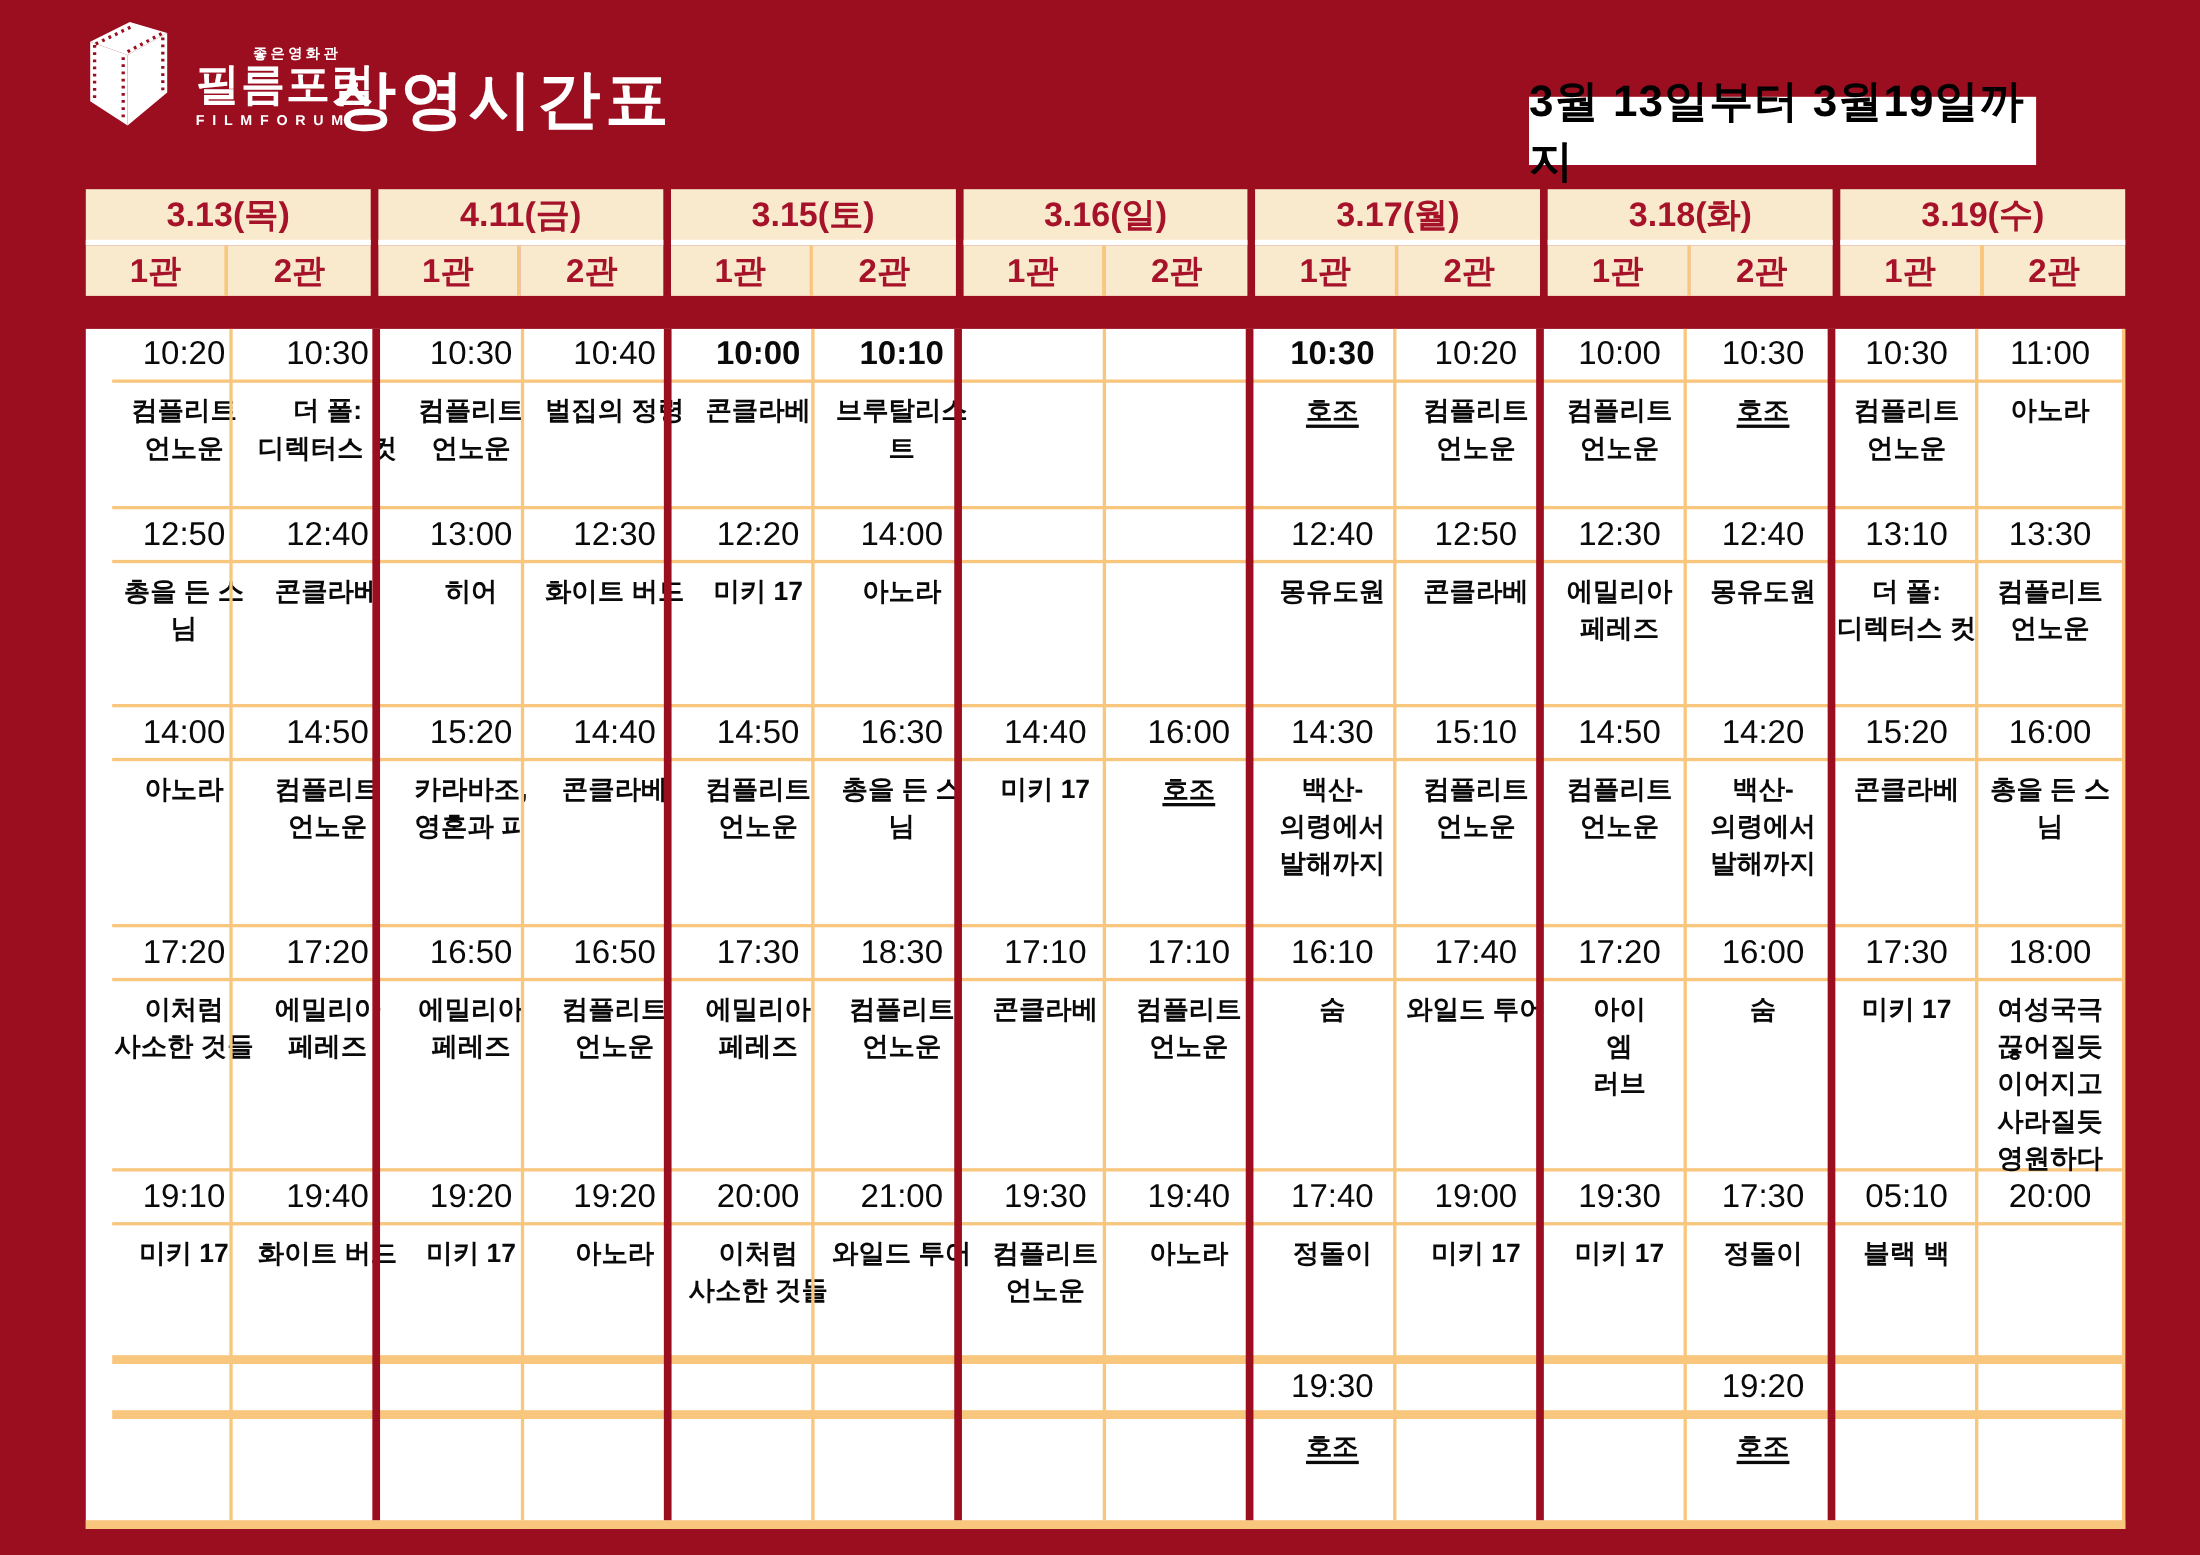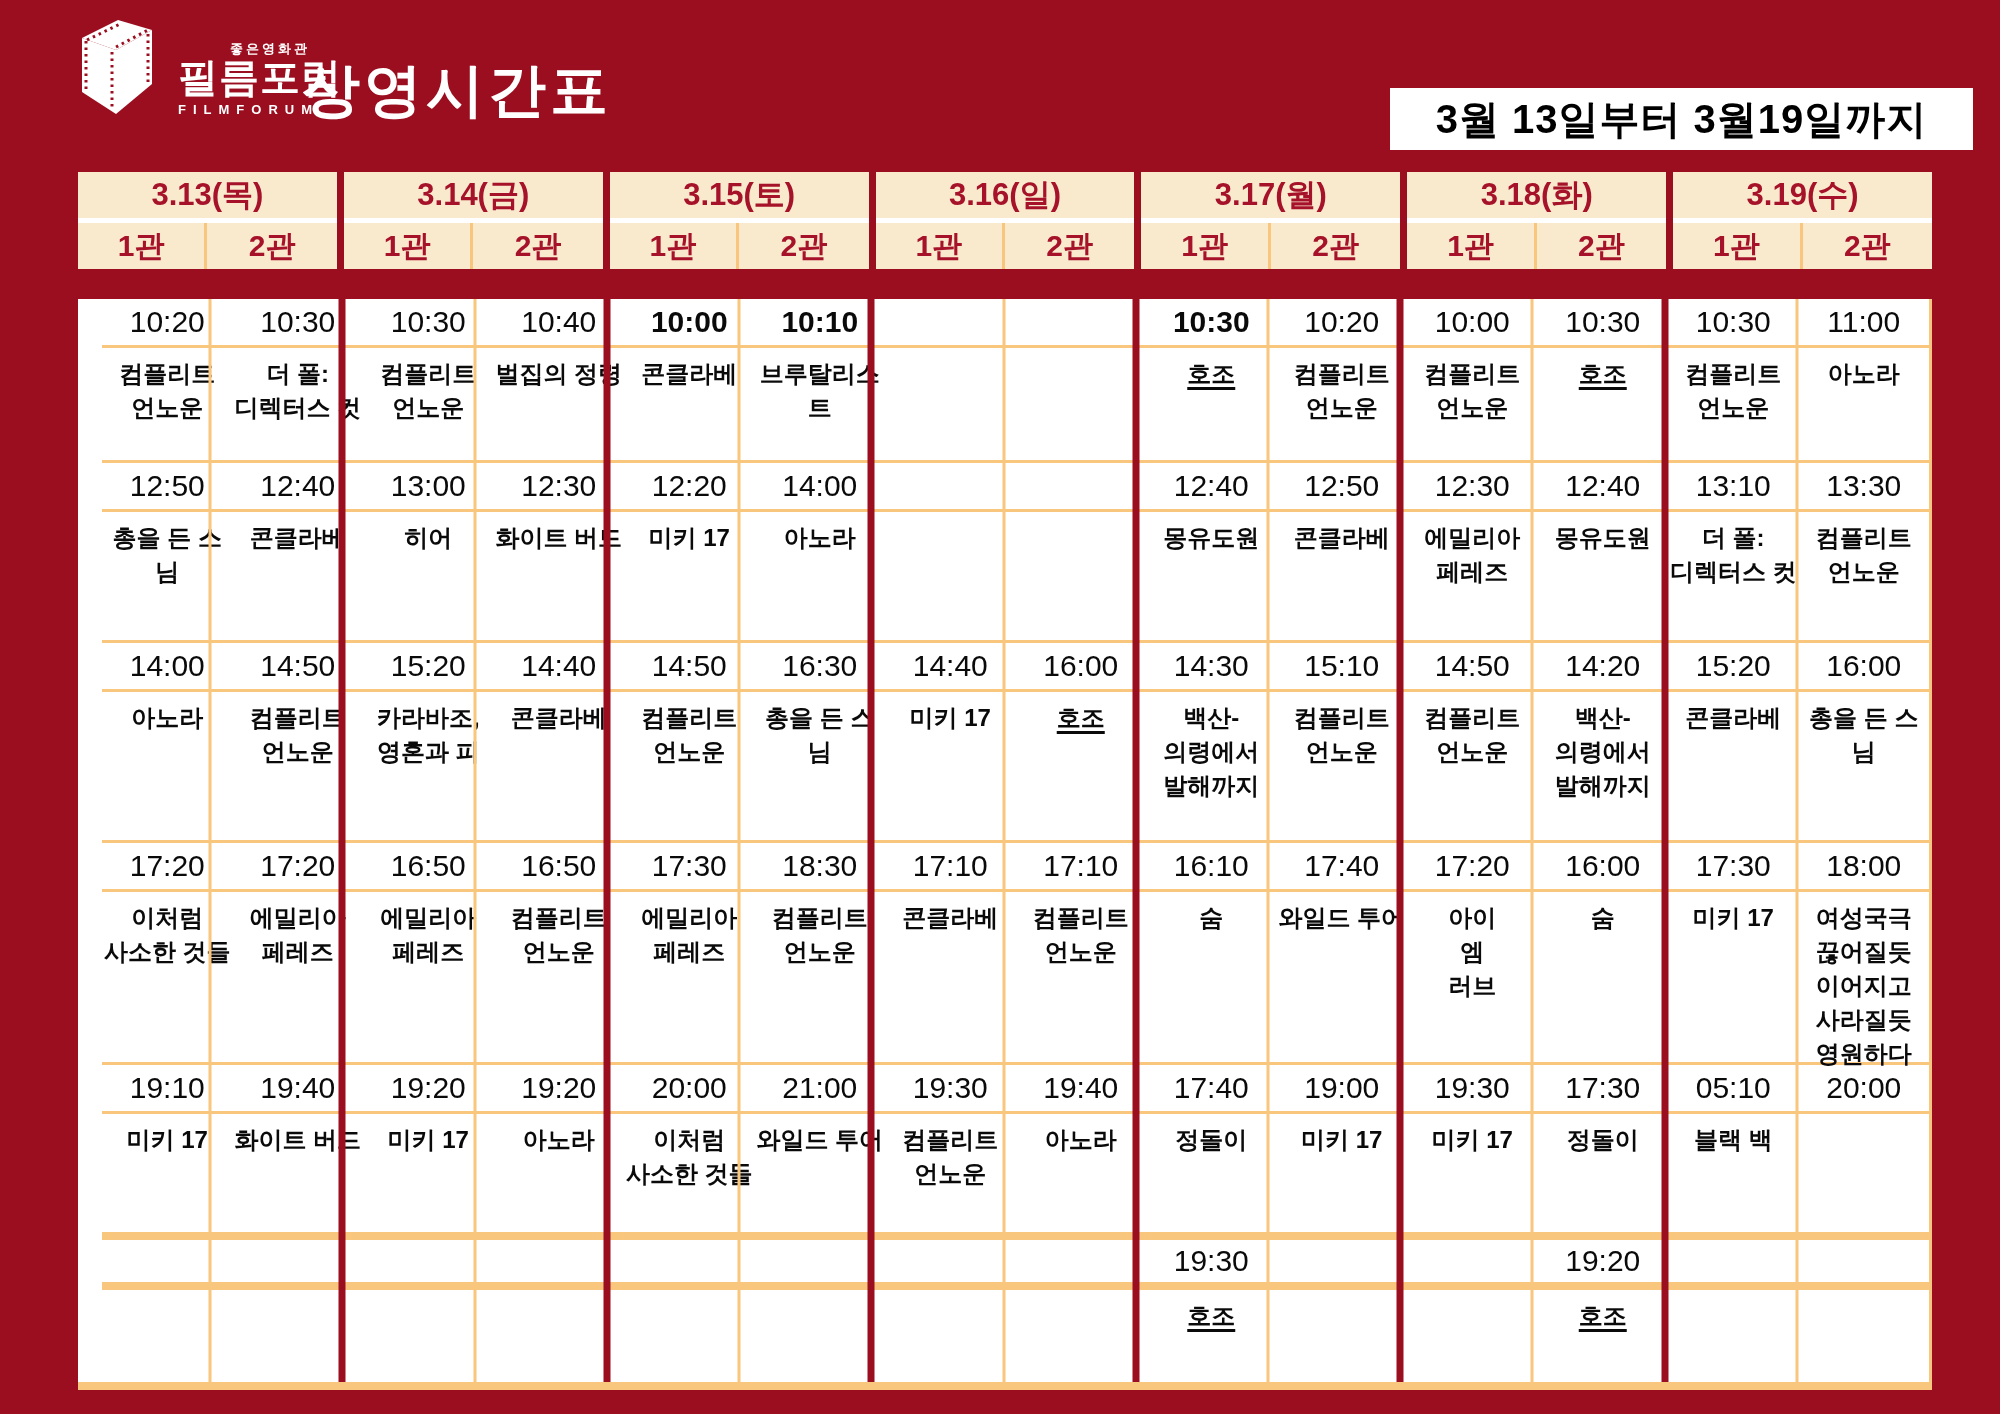--- a/index.html
+++ b/index.html
@@ -21,21 +21,21 @@
   .logo-icon{width:96px;height:106px;}
   .logo-textblock{margin-left:6px;margin-bottom:4px;color:#fff;line-height:1;}
   .logo-tagline{font-size:13px;letter-spacing:3px;font-weight:700;margin-left:52px;}
   .logo-brand{font-size:40px;font-weight:800;letter-spacing:1px;margin-top:2px;}
   .logo-latin{font-size:13px;letter-spacing:7px;font-weight:700;margin-top:6px;}
   .page-title{
     position:absolute;left:302px;top:52px;
     color:#fff;font-size:58px;font-weight:800;letter-spacing:4px;
   }
   .date-range-box{
-    position:absolute;left:1390px;top:88px;width:583px;height:62px;
+    position:absolute;left:1390px;top:88px;width:461px;height:62px;
     background:var(--white);display:flex;align-items:center;justify-content:center;
     color:#000;font-size:40px;font-weight:800;letter-spacing:1px;
   }
   
   .schedule-header{
     position:absolute;left:78px;top:172px;width:1854px;
     display:grid;grid-template-columns:repeat(7,1fr);column-gap:7px;
   }
   .day-group{display:flex;flex-direction:column;}
   .day-cell{
@@ -113,21 +113,21 @@
 
 <div class="schedule-header">
     <div class="day-group">
       <div class="day-cell">3.13(목)</div>
       <div class="screen-row">
         <div class="screen-cell">1관</div>
         <div class="screen-cell">2관</div>
       </div>
     </div>
     <div class="day-group">
-      <div class="day-cell">3.14(금)</div>
+      <div class="day-cell">4.11(금)</div>
       <div class="screen-row">
         <div class="screen-cell">1관</div>
         <div class="screen-cell">2관</div>
       </div>
     </div>
     <div class="day-group">
       <div class="day-cell">3.15(토)</div>
       <div class="screen-row">
         <div class="screen-cell">1관</div>
         <div class="screen-cell">2관</div>

